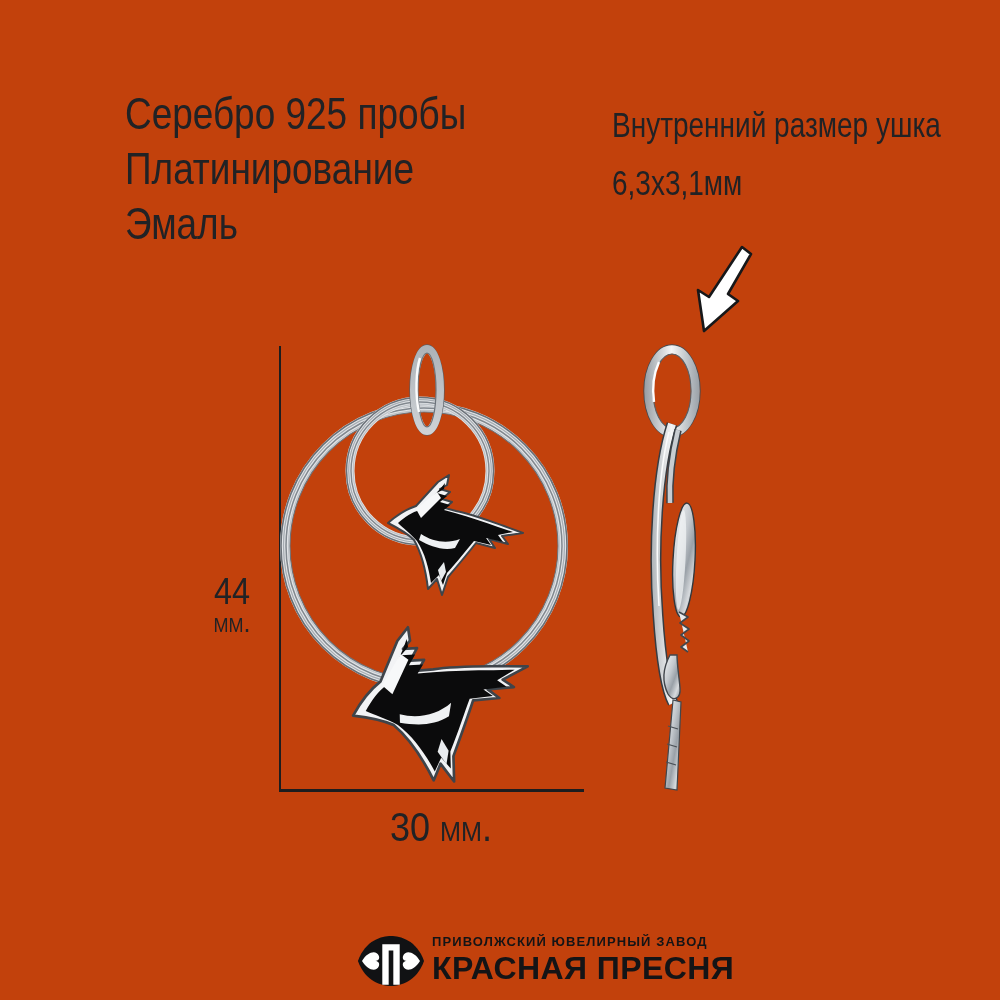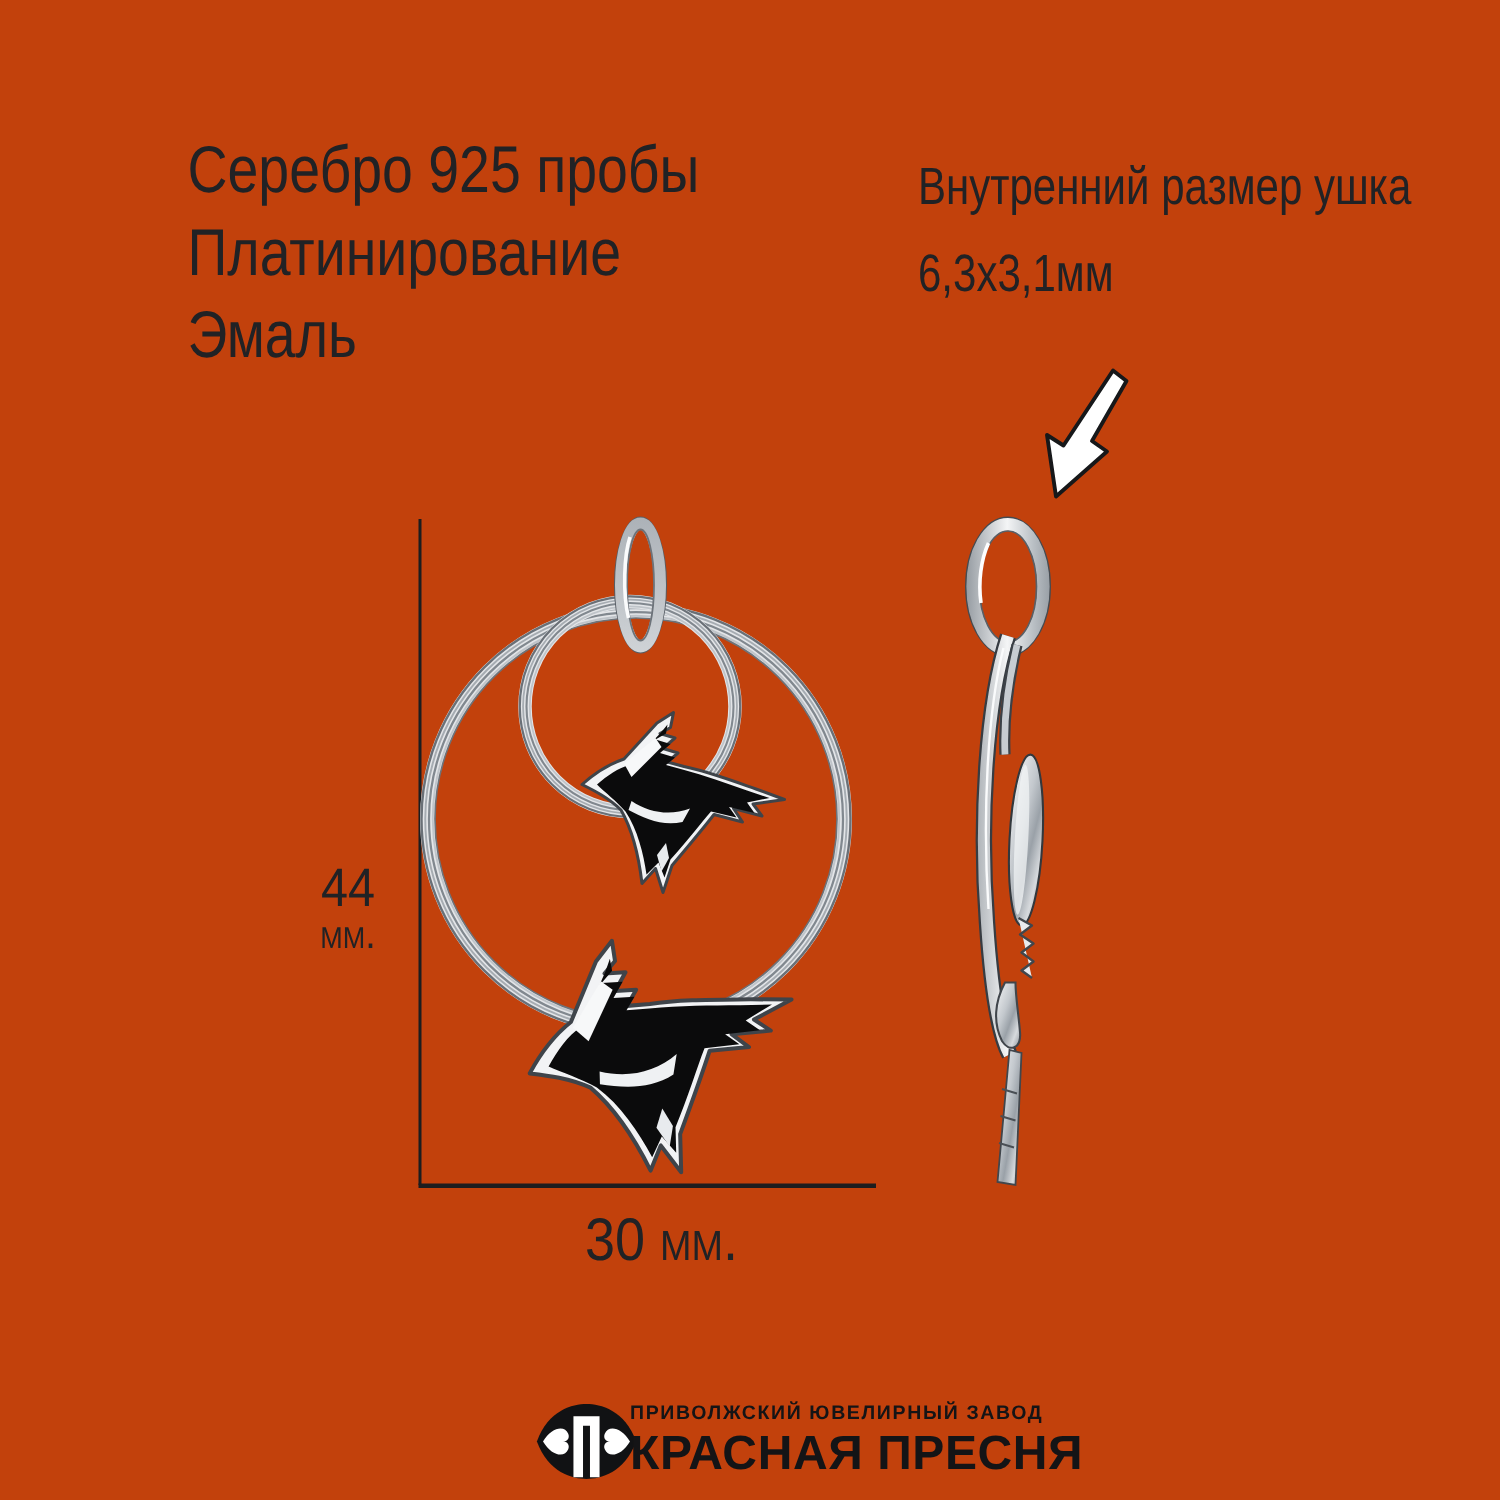--- a/index.html
+++ b/index.html
@@ -28,21 +28,21 @@
   .dim-44 .unit{display:block;font-size:28px;}
   .dim-30{left:351px;top:806px;width:180px;font-size:40px;line-height:42px;}
 
   svg{position:absolute;display:block;}
   .front-svg{left:250px;top:335px;}
   .side-svg{left:625px;top:235px;}
 
   
   .logo{position:absolute;left:356px;top:928px;width:330px;height:66px;}
   .logo-icon{left:0;top:4px;}
-  .logo-text{position:absolute;left:64px;top:6px;white-space:nowrap;color:#141416;}
+  .logo-text{position:absolute;left:76px;top:6px;white-space:nowrap;color:#141416;}
   .factory{font-size:13px;font-weight:700;letter-spacing:1.1px;}
   .brand{font-size:32px;font-weight:800;letter-spacing:.4px;margin-top:1px;}
 </style>
 </head>
 <body>
 
 <div class="canvas">
 
   <div class="materials">
     <div>Серебро 925 пробы</div>

